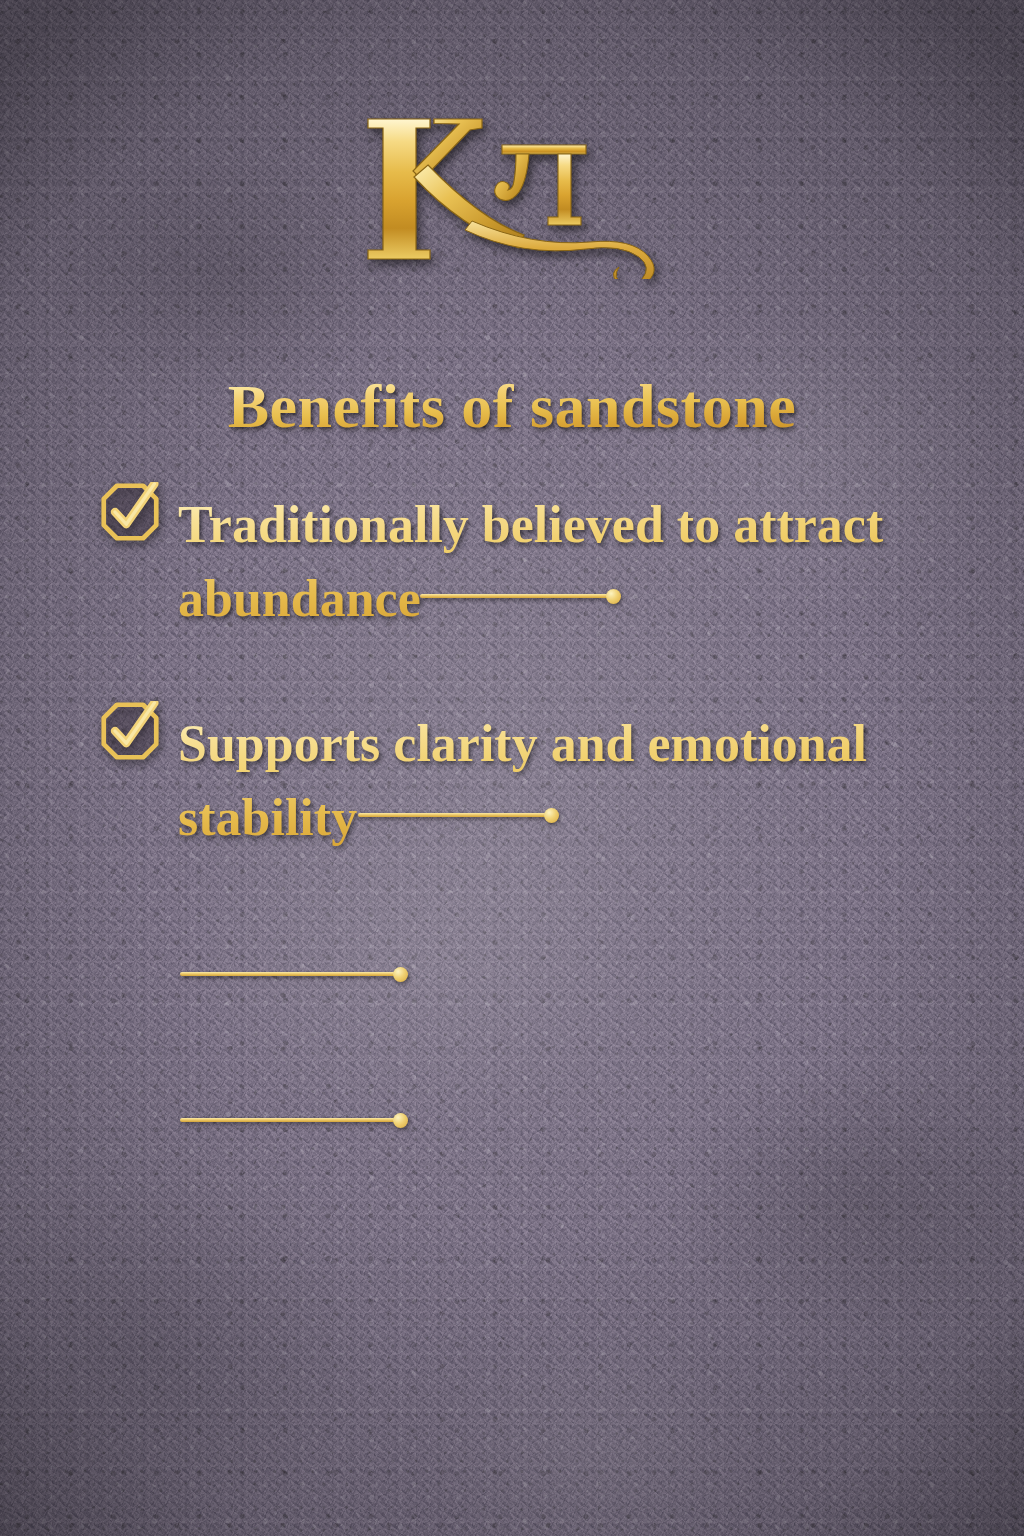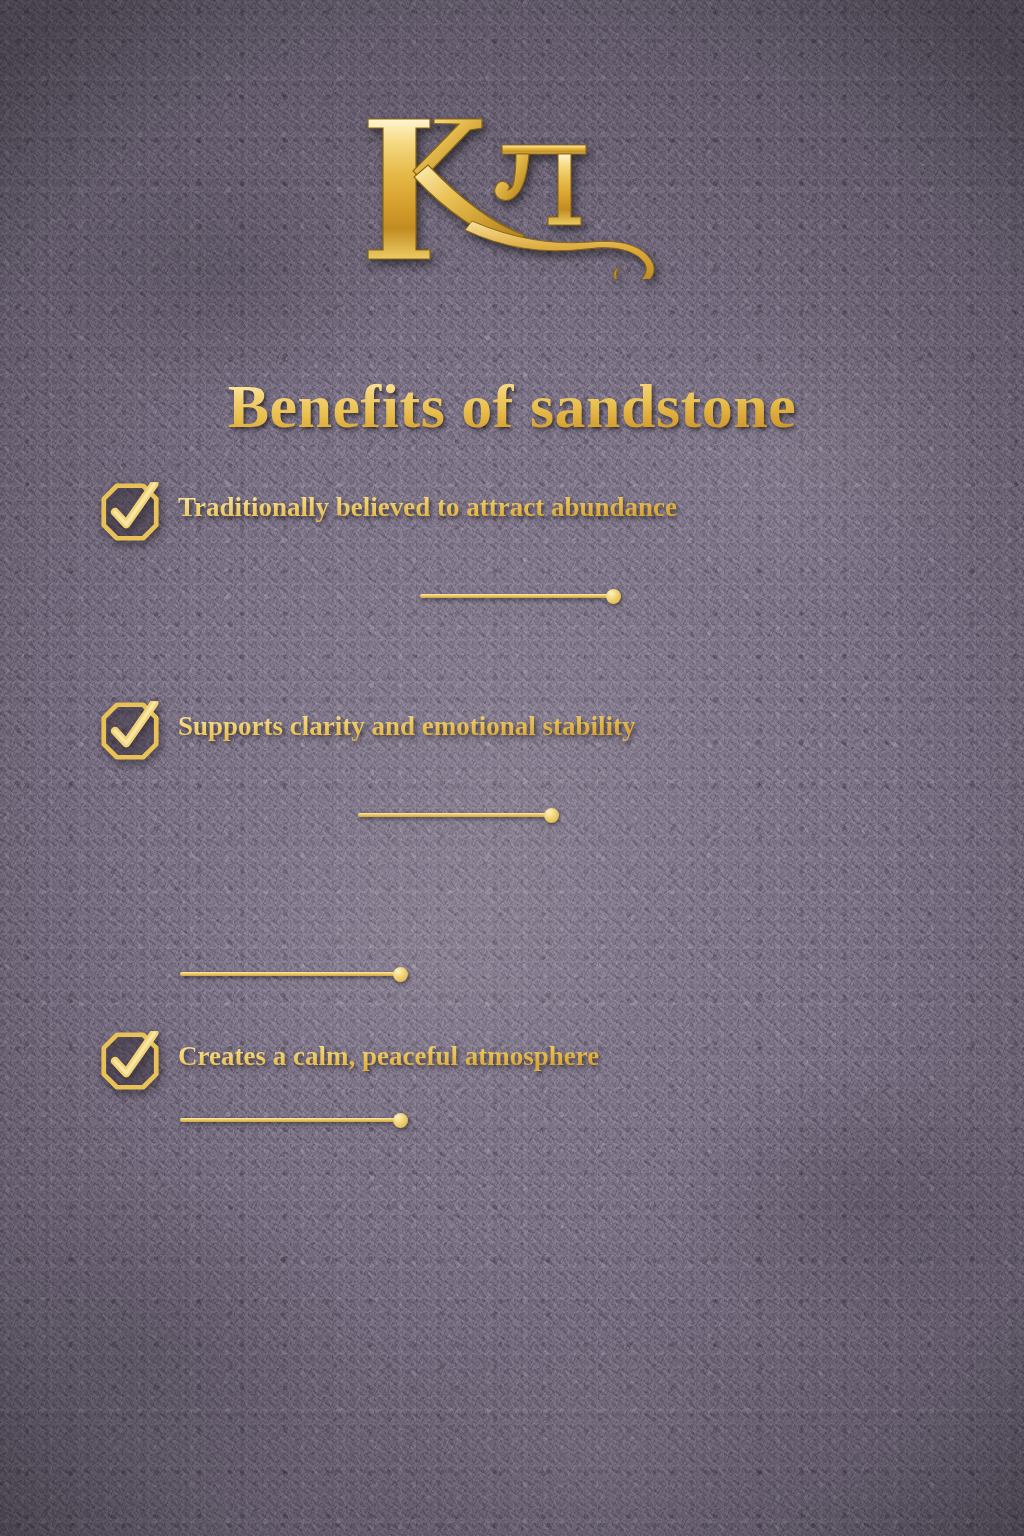--- a/index.html
+++ b/index.html
@@ -131,21 +131,21 @@
 
   .check-icon {
     flex: 0 0 auto;
     width: 60px;
     height: 60px;
     margin-top: -4px;
     filter: drop-shadow(2px 4px 4px rgba(0,0,0,0.55));
   }
 
   .item-text {
-    font-size: 27px;
+    font-size: 52px;
     line-height: 1.42;
     font-weight: 600;
     padding-top: 2px;
     background-image: linear-gradient(177deg,
         #fdf4c8 0%,
         #f8e197 18%,
         #f0cf6d 40%,
         #e6bb4d 60%,
         #d8a434 80%,
         #e7c05a 100%);
@@ -285,28 +285,20 @@
     </div>
 
     <div class="item item-3">
       <div class="rule rule-3">
         <span class="bar"></span>
         <span class="dot"></span>
       </div>
     </div>
 
     <div class="item item-4">
-      <div class="item-head">
-        <svg class="check-icon" viewBox="0 0 64 64">
-          <path d="M18 4 H46 L60 18 V46 L46 60 H18 L4 46 V18 Z" fill="rgba(70,60,75,0.32)" stroke="#e9c157" stroke-width="5" stroke-linejoin="round"></path>
-          <path d="M16 32 L28 45 L58 2" fill="none" stroke="#f2d277" stroke-width="9" stroke-linecap="round" stroke-linejoin="round"></path>
-          <path d="M16 32 L28 45 L58 2" fill="none" stroke="#fbeeb4" stroke-width="3.5" stroke-linecap="round" stroke-linejoin="round" opacity="0.75"></path>
-        </svg>
-        <div class="item-text">Creates a calm, peaceful atmosphere</div>
-      </div>
       <div class="rule rule-4">
         <span class="bar"></span>
         <span class="dot"></span>
       </div>
     </div>
 
   </div>
 </div>
 
 </body></html>

